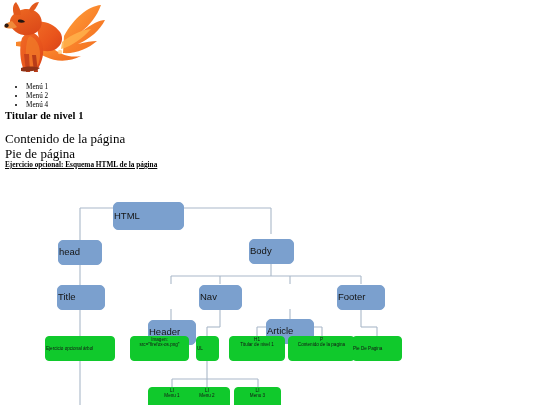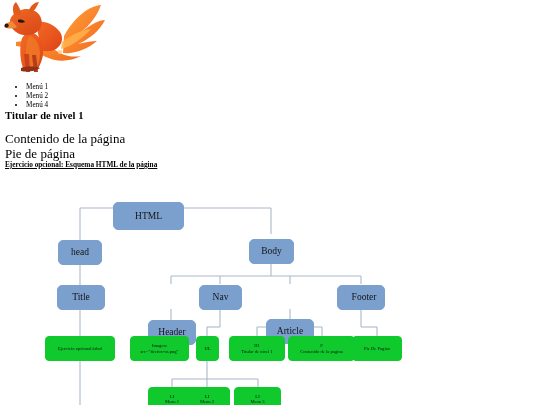--- a/index.html
+++ b/index.html
@@ -86,23 +86,22 @@
     left: 0;
     top: 0;
   }
 
   .node {
     position: absolute;
     box-sizing: border-box;
     border-radius: 5px;
     display: flex;
     align-items: center;
-    justify-content: center;
     text-align: center;
-    font-family: Liberation Serif, serif;
+    font-family: Liberation Sans, sans-serif;
     color: #141414;
     line-height: 1.15;
   }
   .node.blue {
     background: #7ba0ce;
     border: 1px solid #7ba0ce;
     font-size: 9.5px;
   }
   .node.green {
     background: #10c92c;
@@ -245,21 +244,21 @@
   </div>
 
   <div class="node blue" style="left:199px; top:110px; width:43px; height:25px;">
     <span>Nav</span>
   </div>
 
   <div class="node blue" style="left:266px; top:110px; width:48px; height:25px;margin-top:34px;">
     <span>Article</span>
   </div>
 
-  <div class="node blue" style="left:337px; top:110px; width:48px; height:25px;padding-left:6px;">
+  <div class="node blue" style="left:337px; top:110px; width:48px; height:25px;">
     <span>Footer</span>
   </div>
 
   <div class="node green" style="left:45px;  top:161px; width:70px; height:25px;">
     <span>Ejercicio opcional árbol</span>
   </div>
 
   <div class="node green" style="left:130px; top:161px; width:59px; height:25px; flex-direction:column;">
     <span class="tag">Imagen:</span>
     <span class="desc">src="firefox-os.png"</span>

